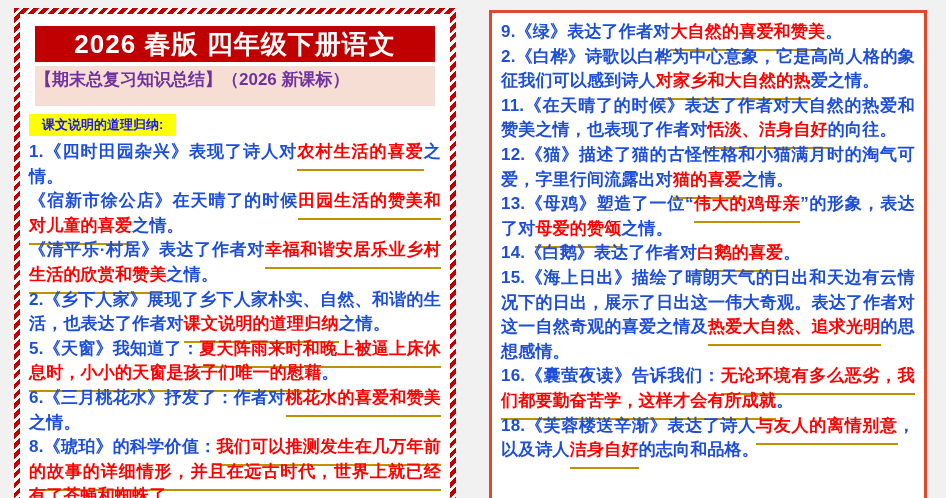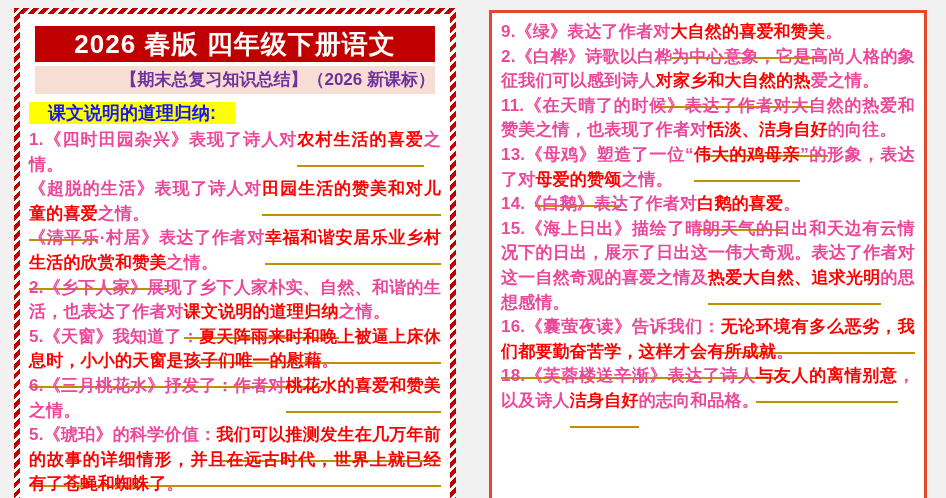--- a/index.html
+++ b/index.html
@@ -17,75 +17,76 @@
   .page-left-inner{
     background:#ffffff;width:100%;height:100%;box-sizing:border-box;
     padding:8px 9px 0 9px;
   }
   .banner{
     margin:4px 6px;height:36px;line-height:36px;text-align:center;
     background:#c00000;color:#ffffff;font-weight:700;font-size:26px;
     letter-spacing:1px;
   }
   .subtitle-strip{
-    margin:0 6px;height:28px;line-height:28px;text-align:right;
+    margin:0 6px;height:40px;line-height:28px;text-align:left;
     background:#f6ded4;color:#7030a0;font-weight:700;font-size:17px;
   }
   .section-heading-wrap{margin:8px 0 2px 0;height:24px;}
   .section-heading{
     display:inline-block;background:#ffff00;color:#1414ff;
-    font-weight:700;font-size:18px;line-height:22px;padding:0 19px;
+    font-weight:700;font-size:13px;line-height:22px;padding:0 13px;
   }
   
   .page-right-frame{
     position:absolute;left:489px;top:10px;width:438px;height:540px;
     border:3px solid #e2492b;background:#ffffff;box-sizing:border-box;
     padding:7px 9px 0 9px;
   }
   
   .para{
     margin:0;padding:0;
     font-size:17px;font-weight:700;line-height:24.6px;color:#1a1a1a;
     text-align:justify;text-align-last:left;
     letter-spacing:0.2px;
   }
-  .seg{color:#ec4899;}
+  .seg{color:#1d4ed8;}
   .seg-red{
     color:#ff0000;
     border-bottom:2px solid #bf9000;
-    padding-bottom:16px;
+    padding-bottom:8px;
   }
 </style>
 </head>
 <body>
 
 <div class="page-left-frame">
   <div class="page-left-inner">
     <div class="banner">2026 春版 四年级下册语文</div>
     <div class="subtitle-strip">【期末总复习知识总结】（2026 新课标）</div>
     <div class="section-heading-wrap">
       <span class="section-heading">课文说明的道理归纳:</span>
     </div>
     <div id="left-paras">
         <p class="para"><span class="seg">1.《四时田园杂兴》表现了诗人对</span><span class="seg-red">农村生活的喜爱</span><span class="seg">之情。</span></p>
-        <p class="para"><span class="seg">《超脱的生活》表现了诗人对</span><span class="seg-red">田园生活的赞美和对儿童的喜爱</span><span class="seg">之情。</span></p>
+        <p class="para"><span class="seg">《宿新市徐公店》在天晴了的时候</span><span class="seg-red">田园生活的赞美和对儿童的喜爱</span><span class="seg">之情。</span></p>
         <p class="para"><span class="seg">《清平乐·村居》表达了作者对</span><span class="seg-red">幸福和谐安居乐业乡村生活的欣赏和赞美</span><span class="seg">之情。</span></p>
         <p class="para"><span class="seg">2.《乡下人家》展现了乡下人家朴实、自然、和谐的生活，也表达了作者对</span><span class="seg-red">课文说明的道理归纳</span><span class="seg">之情。</span></p>
         <p class="para"><span class="seg">5.《天窗》我知道了：</span><span class="seg-red">夏天阵雨来时和晚上被逼上床休息时，小小的天窗是孩子们唯一的慰藉</span><span class="seg">。</span></p>
         <p class="para"><span class="seg">6.《三月桃花水》抒发了：作者对</span><span class="seg-red">桃花水的喜爱和赞美</span><span class="seg">之情。</span></p>
-        <p class="para"><span class="seg">5.《琥珀》的科学价值：</span><span class="seg-red">我们可以推测发生在几万年前的故事的详细情形，并且在远古时代，世界上就已经有了苍蝇和蜘蛛了</span><span class="seg">。</span></p>
+        <p class="para"><span class="seg">8.《琥珀》的科学价值：</span><span class="seg-red">我们可以推测发生在几万年前的故事的详细情形，并且在远古时代，世界上就已经有了苍蝇和蜘蛛了</span><span class="seg">。</span></p>
         <p class="para"><span class="seg">6.《飞向蓝天的恐龙》向人们介绍了科学家根据大量研究提出的一种假说：</span></p>
       </div>
   </div>
 </div>
 
 <div class="page-right-frame">
   <div id="right-paras">
       <p class="para"><span class="seg">9.《绿》表达了作者对</span><span class="seg-red">大自然的喜爱和赞美</span><span class="seg">。</span></p>
       <p class="para"><span class="seg">2.《白桦》诗歌以白桦为中心意象，它是高尚人格的象征我们可以感到诗人</span><span class="seg-red">对家乡和大自然的热</span><span class="seg">爱之情。</span></p>
       <p class="para"><span class="seg">11.《在天晴了的时候》表达了作者对大自然的热爱和赞美之情，也表现了作者对</span><span class="seg-red">恬淡、洁身自好</span><span class="seg">的向往。</span></p>
+      <p class="para"><span class="seg">12.《猫》描述了猫的古怪性格和小猫满月时的淘气可爱，字里行间流露出对</span><span class="seg-red">猫的喜爱</span><span class="seg">之情。</span></p>
       <p class="para"><span class="seg">13.《母鸡》塑造了一位“</span><span class="seg-red">伟大的鸡母亲</span><span class="seg">”的形象，表达了对</span><span class="seg-red">母爱的赞颂</span><span class="seg">之情。</span></p>
       <p class="para"><span class="seg">14.《白鹅》表达了作者对</span><span class="seg-red">白鹅的喜爱</span><span class="seg">。</span></p>
       <p class="para"><span class="seg">15.《海上日出》描绘了晴朗天气的日出和天边有云情况下的日出，展示了日出这一伟大奇观。表达了作者对这一自然奇观的喜爱之情及</span><span class="seg-red">热爱大自然、追求光明</span><span class="seg">的思想感情。</span></p>
       <p class="para"><span class="seg">16.《囊萤夜读》告诉我们：</span><span class="seg-red">无论环境有多么恶劣，我们都要勤奋苦学，这样才会有所成就</span><span class="seg">。</span></p>
       <p class="para"><span class="seg">18.《芙蓉楼送辛渐》表达了诗人</span><span class="seg-red">与友人的离情别意</span><span class="seg">，以及诗人</span><span class="seg-red">洁身自好</span><span class="seg">的志向和品格。</span></p>
     </div>
 </div>
 
 </body></html>

